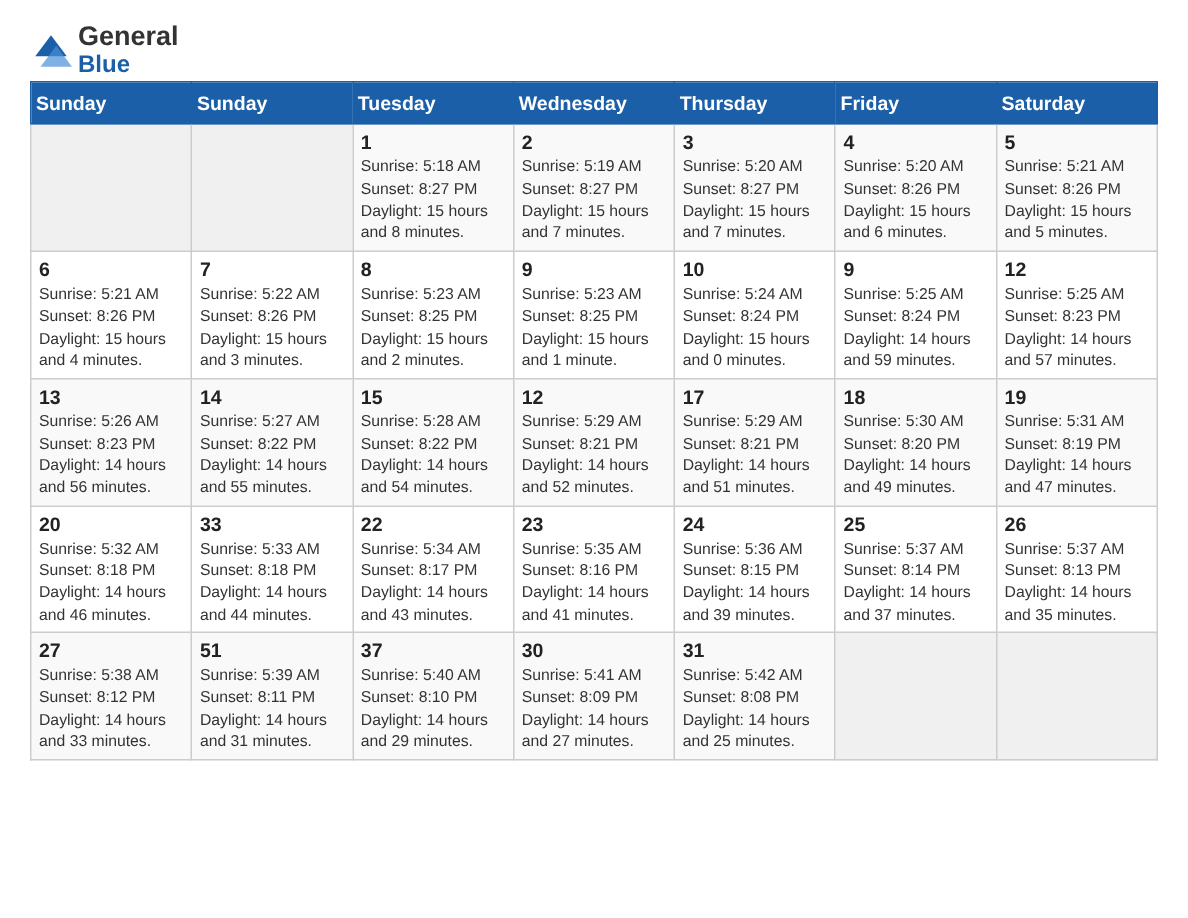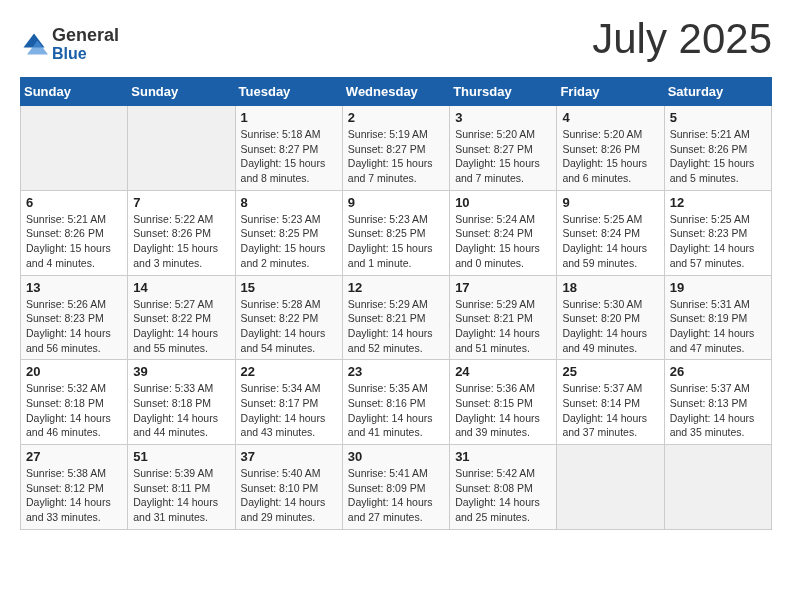--- a/index.html
+++ b/index.html
@@ -6,22 +6,23 @@
     body {
       font-family: Arial, sans-serif;
       background: #fff;
       width: 792px;
       min-height: 612px;
       padding: 15px 20px;
     }
     .header {
       display: flex;
       justify-content: space-between;
-      align-items: flex-end;
-      margin-bottom: 14px;
+      align-items: flex-start;
+      margin-bottom: 2px;
+      flex-direction: column;
     }
     .logo {
       display: flex;
       align-items: center;
       gap: 4px;
     }
     .logo-text {
       display: flex;
       flex-direction: column;
       line-height: 1.1;
@@ -104,21 +105,20 @@
     <svg class="logo-icon" viewBox="0 0 32 32">
       <polygon points="16,4 28,20 4,20" fill="#1a5fa8"></polygon>
       <polygon points="20,12 32,28 8,28" fill="#4a90d9" opacity="0.7"></polygon>
     </svg>
     <div class="logo-text">
       <span class="logo-general">General</span>
       <span class="logo-blue">Blue</span>
     </div>
   </div>
   <div class="title-block">
-    <div class="main-title">July 2025</div>
   </div>
 </div>
 
 <table class="calendar">
   <thead>
     <tr>
     <th>Sunday</th>
         <th>Sunday</th>
         <th>Tuesday</th>
         <th>Wednesday</th>
@@ -211,21 +211,21 @@
           <span class="day-num">19</span>
           <div class="day-info">Sunrise: 5:31 AM<br>Sunset: 8:19 PM<br>Daylight: 14 hours and 47 minutes.</div>
         </td>
       </tr>
       <tr>
         <td>
           <span class="day-num">20</span>
           <div class="day-info">Sunrise: 5:32 AM<br>Sunset: 8:18 PM<br>Daylight: 14 hours and 46 minutes.</div>
         </td>
         <td>
-          <span class="day-num">39</span>
+          <span class="day-num">33</span>
           <div class="day-info">Sunrise: 5:33 AM<br>Sunset: 8:18 PM<br>Daylight: 14 hours and 44 minutes.</div>
         </td>
         <td>
           <span class="day-num">22</span>
           <div class="day-info">Sunrise: 5:34 AM<br>Sunset: 8:17 PM<br>Daylight: 14 hours and 43 minutes.</div>
         </td>
         <td>
           <span class="day-num">23</span>
           <div class="day-info">Sunrise: 5:35 AM<br>Sunset: 8:16 PM<br>Daylight: 14 hours and 41 minutes.</div>
         </td>

